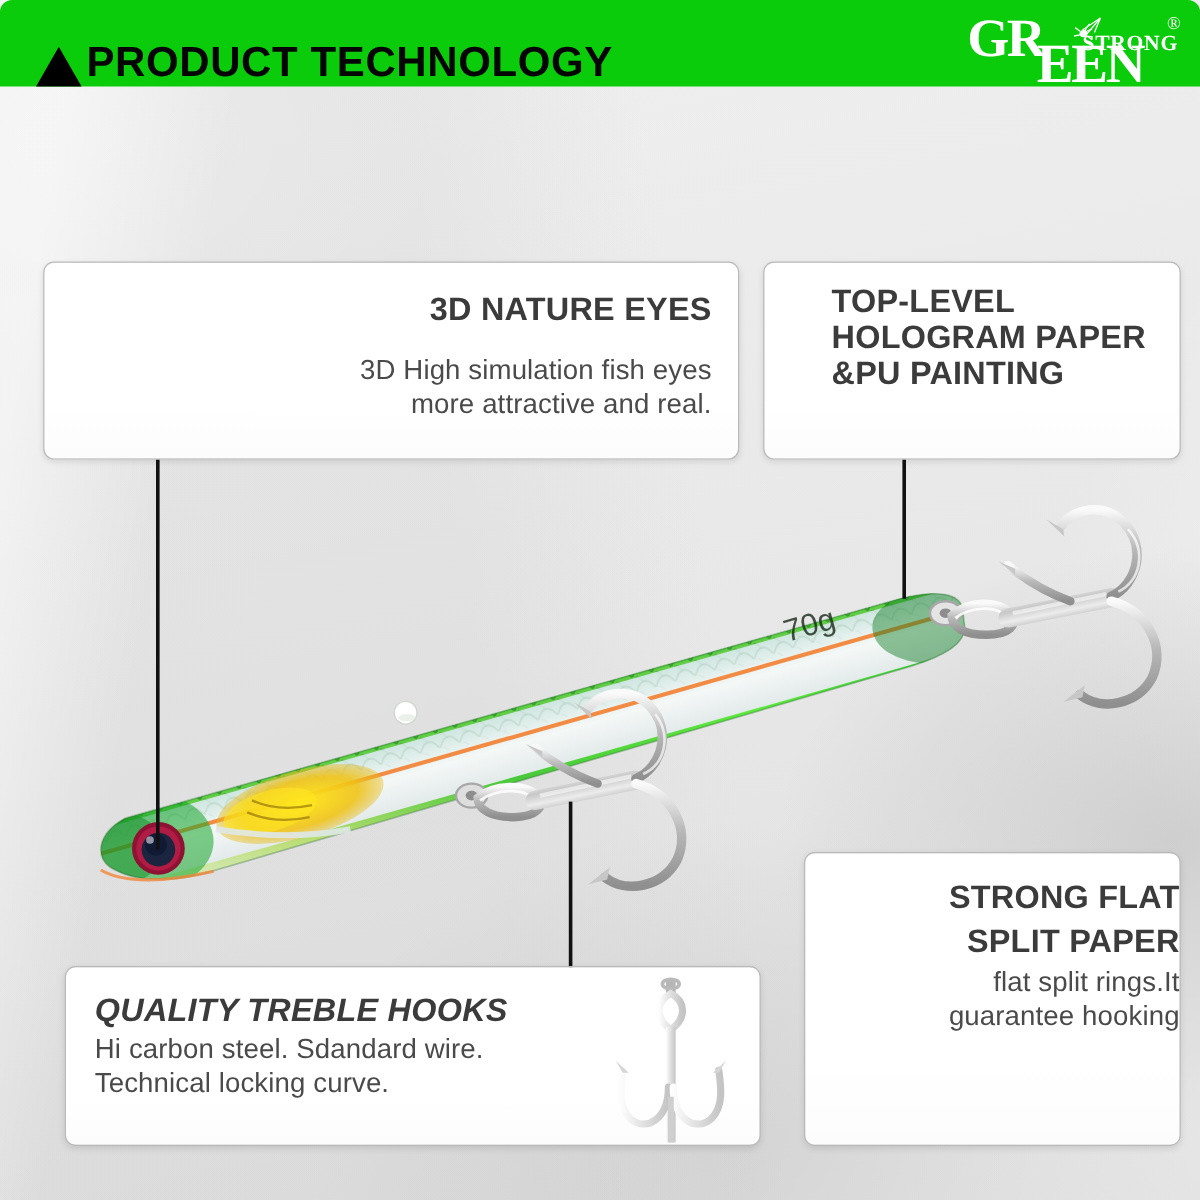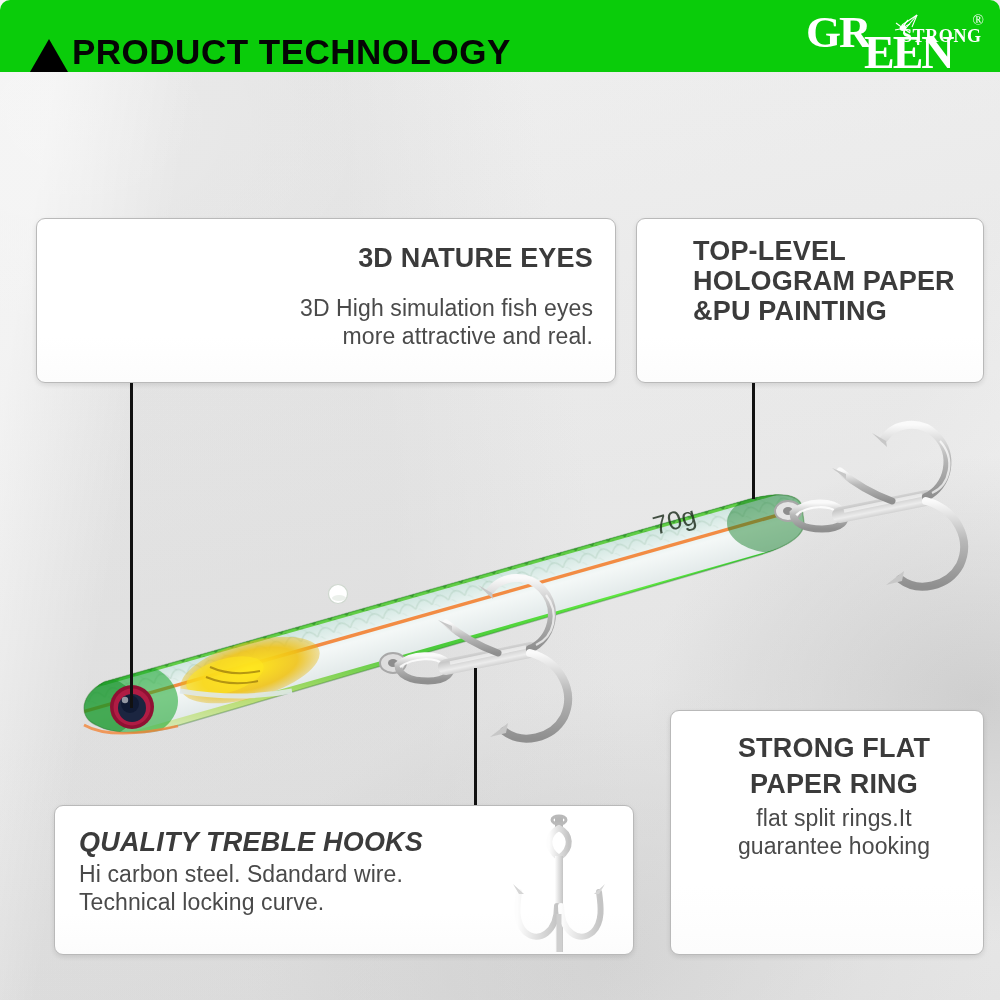--- a/index.html
+++ b/index.html
@@ -133,21 +133,21 @@
   #box-hooks { left:54px; top:805px; width:580px; height:150px; }
   #box-hooks .inner { padding:21px 0 0 24px; text-align:left; }
   #box-hooks .co-title { margin-bottom:4px;font-style:italic; }
   #hook-art {
     position:absolute; right:14px; top:8px;
     width:120px; height:140px;
   }
 
   
   #box-ring { left:670px; top:710px; width:314px; height:245px; }
-  #box-ring .inner { padding:22px 12px 0 26px; text-align:center; }
+  #box-ring .inner { padding:22px 0 0 26px; text-align:right; }
   #box-ring .co-title { margin-bottom:6px; }
 
   
   .leader { position:absolute; background:#111; width:3px; z-index:15; }
   #lead-eyes  { left:130px; top:383px; height:325px; }
   #lead-holo  { left:752px; top:383px; height:116px; }
   #lead-hooks { left:474px; top:668px; height:140px; }
 
   
   #lure { position:absolute; left:60px; top:395px; width:920px; height:390px; z-index:12; }
@@ -408,19 +408,19 @@
       <path d="M62 92 C 62 118, 80 130, 94 118 C 104 108, 102 92, 100 78" fill="none" stroke="url(#gH)" stroke-width="6" stroke-linecap="round"></path>
       <path d="M100 80 L 106 70 L 95 80" fill="#d6d6d6"></path>
 
       <path d="M60 100 C 60 122, 60 130, 60 138" fill="none" stroke="#cfcfcf" stroke-width="5"></path>
     </svg>
   </div>
 
   <div class="callout" id="box-ring">
     <div class="inner">
       <div class="co-title">STRONG FLAT</div>
-      <div class="co-title">PAPER RING</div>
+      <div class="co-title">SPLIT PAPER</div>
       <div class="co-body">flat split rings.It</div>
       <div class="co-body">guarantee hooking</div>
     </div>
   </div>
 
 </div>
 
 </body></html>

